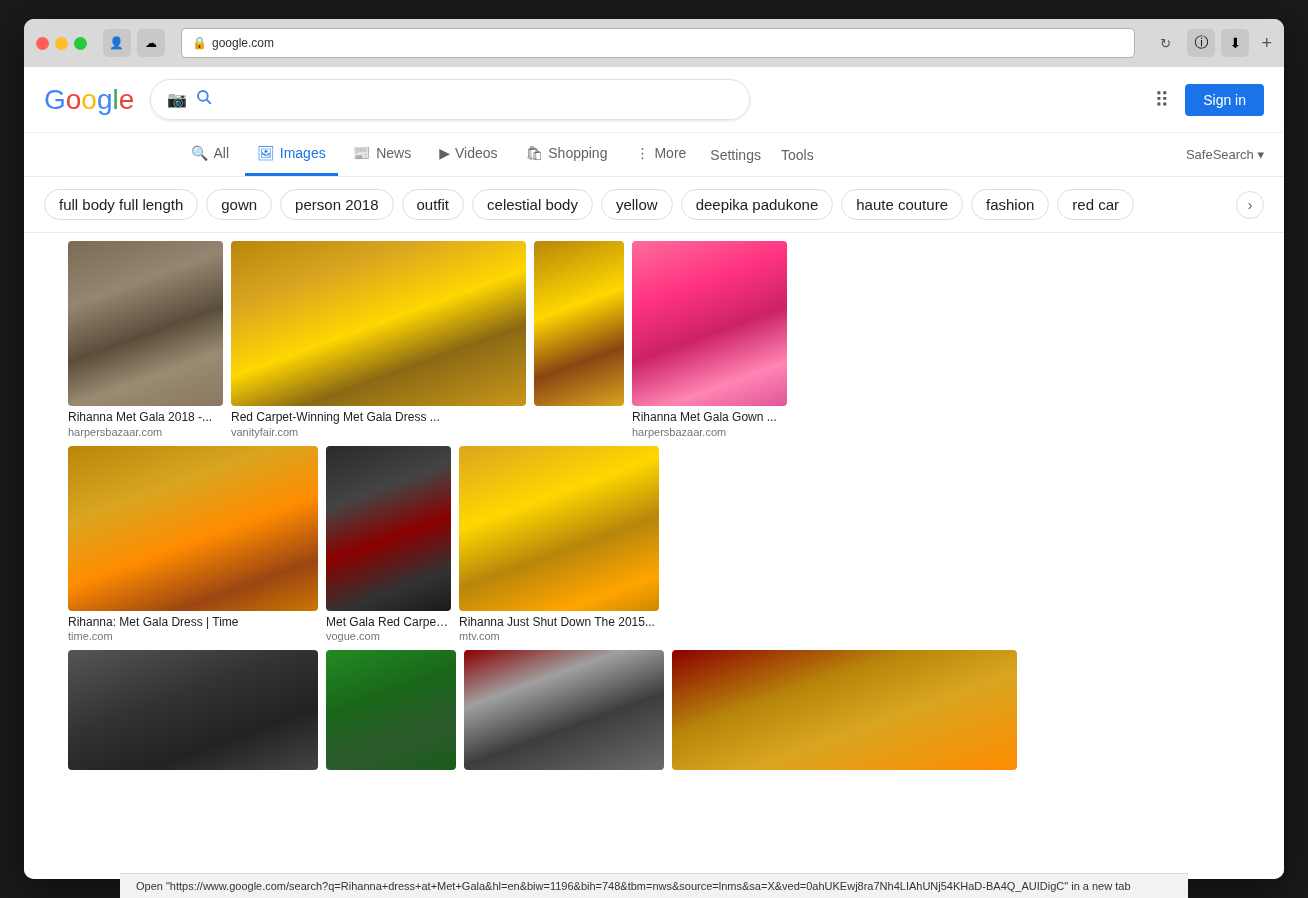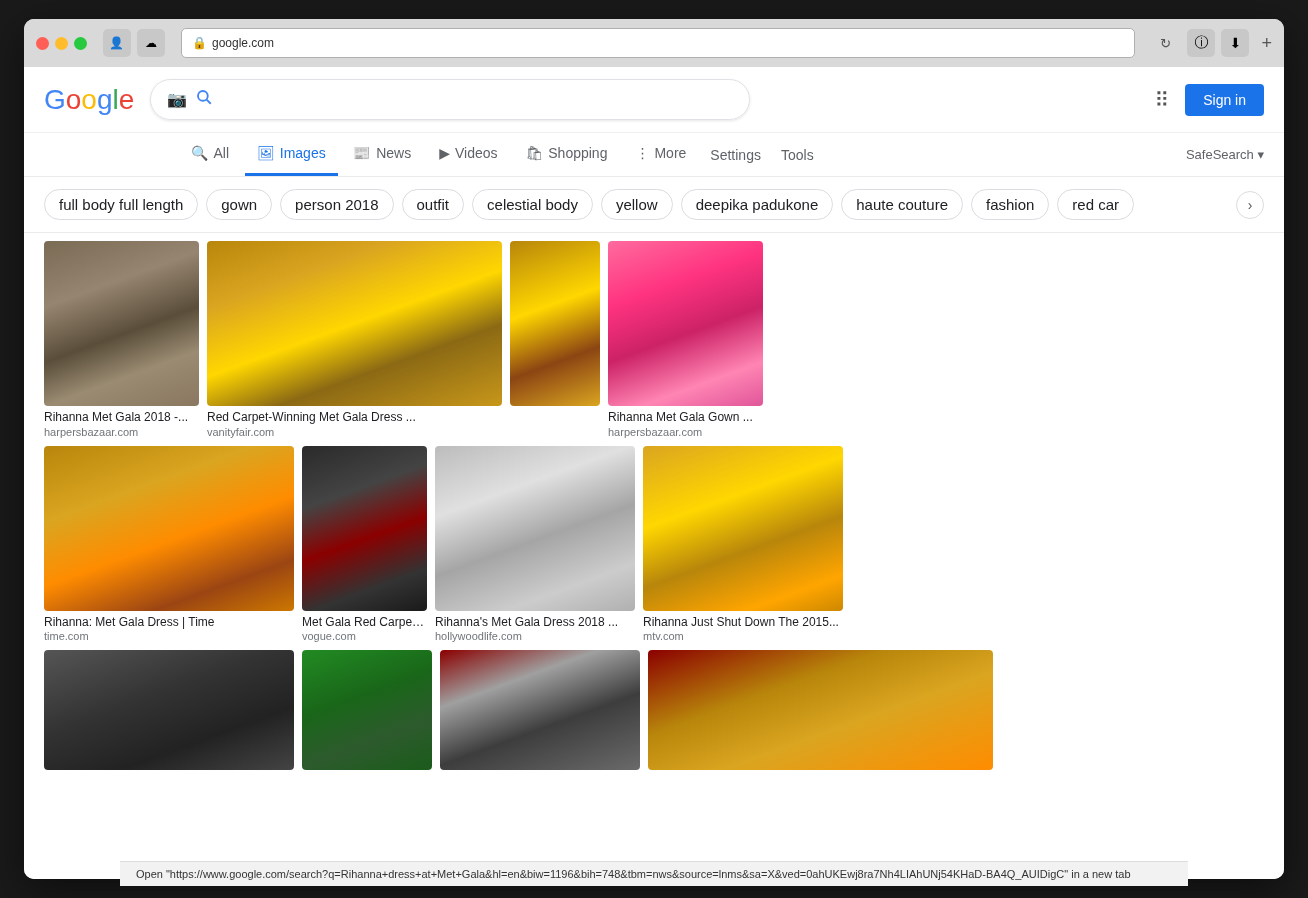--- a/index.html
+++ b/index.html
@@ -183,20 +183,21 @@
     }
     
     
     .image-grid-section { padding: 8px 20px; }
     
     .image-row {
       display: flex;
       gap: 8px;
       margin-bottom: 8px;
       align-items: flex-start;
+      margin-left: 24px;
     }
     
     .image-card {
       cursor: pointer;
       flex-shrink: 0;
     }
     
     .image-placeholder {
       border-radius: 4px;
       overflow: hidden;
@@ -261,21 +262,21 @@
     
     .img13 { width: 200px; }
     .img13 .image-placeholder { width: 200px; height: 120px; background: linear-gradient(135deg, #8B0000 0%, #a0a0a0 50%, #3d3d3d 100%); }
     
     .img14 { width: 345px; }
     .img14 .image-placeholder { width: 345px; height: 120px; background: linear-gradient(135deg, #8B0000 0%, #B8860B 50%, #DAA520 100%); }
     
     
     .status-bar {
       position: fixed;
-      bottom: 12px;
+      bottom: 0;
       left: 50%;
       transform: translateX(-50%);
       width: 1068px;
       background: #f2f2f2;
       padding: 6px 16px;
       font-size: 11px;
       color: #333;
       border-top: 1px solid #ddd;
       white-space: nowrap;
       overflow: hidden;
@@ -430,25 +431,20 @@
         <div class="image-card img6">
           <div class="image-placeholder" style="width:250px;height:165px;background:linear-gradient(160deg,#B8860B 0%,#DAA520 30%,#FF8C00 55%,#9B4513 80%,#CC7700 100%);"></div>
           <div class="image-caption">Rihanna: Met Gala Dress | Time</div>
           <div class="image-source">time.com</div>
         </div>
         <div class="image-card img7">
           <div class="image-placeholder" style="width:125px;height:165px;background:linear-gradient(160deg,#2a2a2a 0%,#444444 30%,#8B0000 55%,#333333 80%,#1a1a1a 100%);"></div>
           <div class="image-caption">Met Gala Red Carpet ...</div>
           <div class="image-source">vogue.com</div>
         </div>
-        <div class="image-card img8">
-          <div class="image-placeholder" style="width:200px;height:165px;background:linear-gradient(160deg,#bcbcbc 0%,#e0e0e0 30%,#a5a5a5 55%,#cccccc 80%,#b0b0b0 100%);"></div>
-          <div class="image-caption">Rihanna's Met Gala Dress 2018 ...</div>
-          <div class="image-source">hollywoodlife.com</div>
-        </div>
         <div class="image-card img10">
           <div class="image-placeholder" style="width:200px;height:165px;background:linear-gradient(160deg,#DAA520 0%,#FFD700 35%,#B8860B 60%,#FFA500 85%,#CC8800 100%);"></div>
           <div class="image-caption">Rihanna Just Shut Down The 2015...</div>
           <div class="image-source">mtv.com</div>
         </div>
       </div>
 
       <div class="image-row">
         <div class="image-card img11">
           <div class="image-placeholder" style="width:250px;height:120px;background:linear-gradient(160deg,#555555 0%,#333333 40%,#222222 70%,#444444 100%);"></div>

